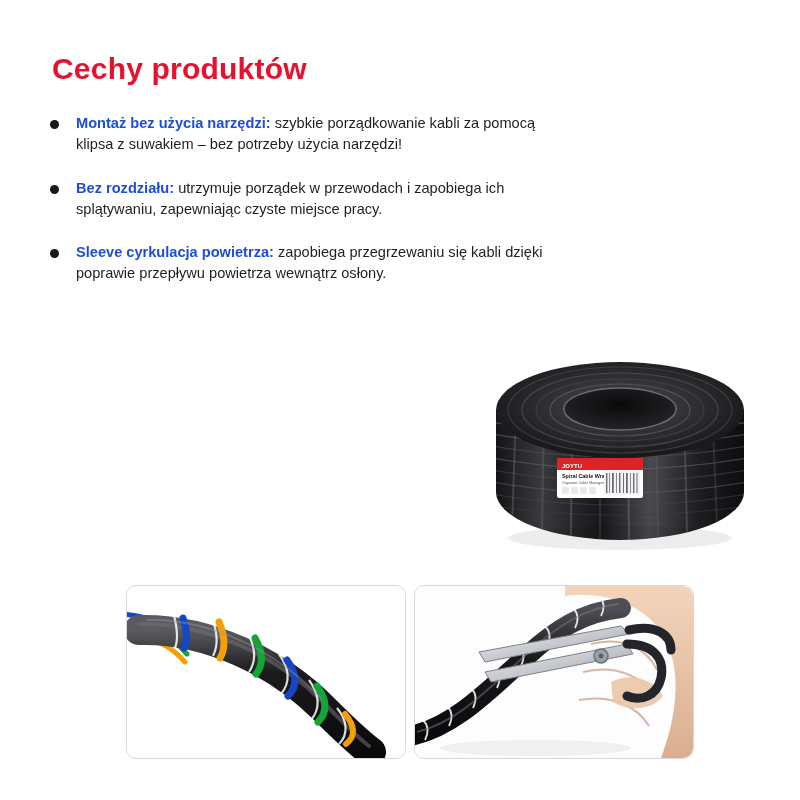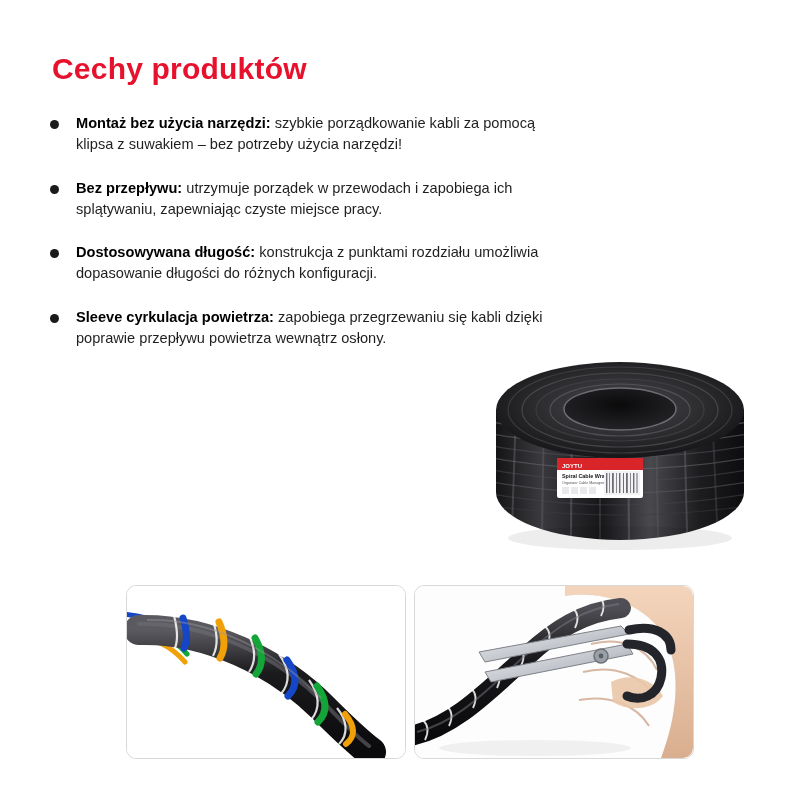--- a/index.html
+++ b/index.html
@@ -48,21 +48,21 @@
     border-radius: 50%;
     background: #1a1a1a;
   }
   .feature .text {
     font-size: 14.6px;
     line-height: 1.46;
     color: #1f1f1f;
   }
   .feature .text b {
     font-weight: bold;
-    color: #000000;
+    color: #1d4ed8;
   }
 
   
   .coil-photo {
     position: absolute;
     left: 486px;
     top: 352px;
     width: 268px;
     height: 212px;
   }
@@ -89,28 +89,24 @@
 
   <div class="features">
 
     <div class="feature">
       <span class="bullet"></span>
       <div class="text"><b>Montaż bez użycia narzędzi:</b><span> szybkie porządkowanie kabli za pomocą klipsa z suwakiem – bez potrzeby użycia narzędzi!</span></div>
     </div>
 
     <div class="feature">
       <span class="bullet"></span>
-      <div class="text"><b>Bez przepływu:</b><span> utrzymuje porządek w przewodach i zapobiega ich splątywaniu, zapewniając czyste miejsce pracy.</span></div>
+      <div class="text"><b>Bez rozdziału:</b><span> utrzymuje porządek w przewodach i zapobiega ich splątywaniu, zapewniając czyste miejsce pracy.</span></div>
     </div>
 
 
-    <div class="feature">
-      <span class="bullet"></span>
-      <div class="text"><b>Dostosowywana długość:</b><span> konstrukcja z punktami rozdziału umożliwia dopasowanie długości do różnych konfiguracji.</span></div>
-    </div>
 
     <div class="feature">
       <span class="bullet"></span>
       <div class="text"><b>Sleeve cyrkulacja powietrza:</b><span> zapobiega przegrzewaniu się kabli dzięki poprawie przepływu powietrza wewnątrz osłony.</span></div>
     </div>
 
   </div>
 
   <div class="coil-photo">
     <svg class="coil-svg" viewBox="0 0 268 212" xmlns="http://www.w3.org/2000/svg">

